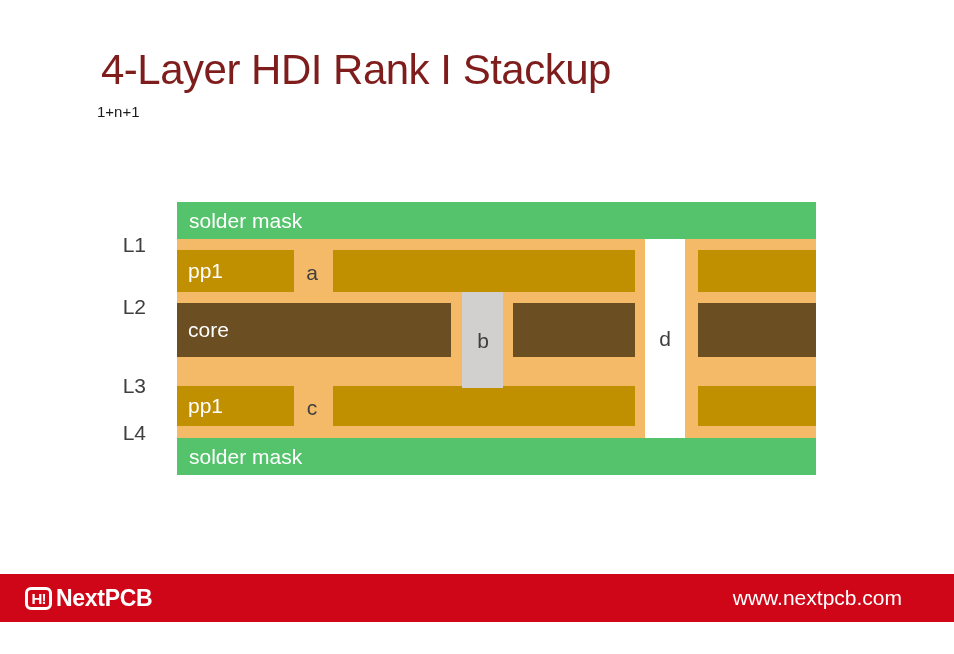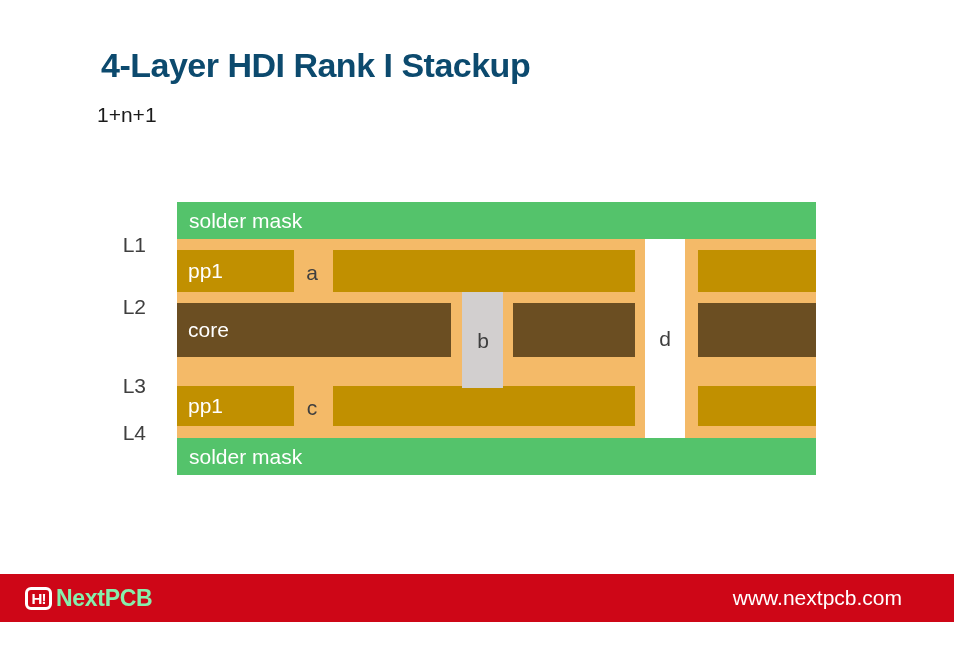--- a/index.html
+++ b/index.html
@@ -14,26 +14,26 @@
     --green: #54c36b;
     --orange: #f4ba68;
     --gold: #c19000;
     --brown: #6b4e22;
     --gray: #d2cfcf;
     --red: #ce0617;
     --labelgray: #3f3f3f;
   }
   .page-title {
     position: absolute; left: 101px; top: 46px;
-    font-size: 34px; font-weight: bold; color: #0c4a6e;
+    font-size: 42px; font-weight: normal; color: #7f1d1d;
     letter-spacing: -0.5px;
   }
   .page-subtitle {
     position: absolute; left: 97px; top: 103px;
-    font-size: 21px; color: #1b1b1b;
+    font-size: 15px; color: #1b1b1b;
   }
 
   
   .diagram {
     position: absolute; left: 177px; top: 202px;
     width: 639px; height: 273px;
   }
   .sm-bar {
     position: absolute; left: 0; width: 639px; height: 37px;
     background: var(--green);
@@ -93,21 +93,21 @@
     display: flex; align-items: center;
   }
   .brand-icon {
     width: 21px; height: 17px;
     border: 3px solid #fff; border-radius: 6px;
     color: #fff; font-weight: bold; font-size: 15px;
     display: flex; align-items: center; justify-content: center;
     letter-spacing: -1px; line-height: 1;
   }
   .brand-name {
-    color: #86efac; font-weight: bold; font-size: 23px;
+    color: #ffffff; font-weight: bold; font-size: 23px;
     margin-left: 4px; letter-spacing: -0.3px;
   }
   .footer-url {
     position: absolute; right: 52px; top: 0; height: 48px;
     display: flex; align-items: center;
     color: #fff; font-size: 21px;
   }
 </style>
 </head>
 <body>

